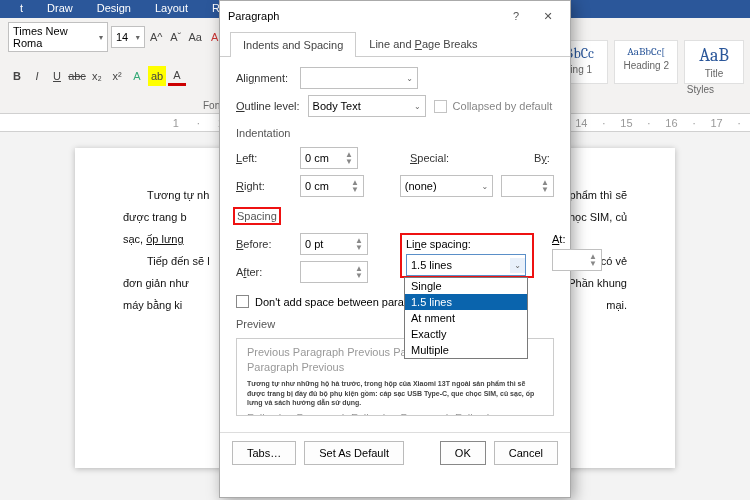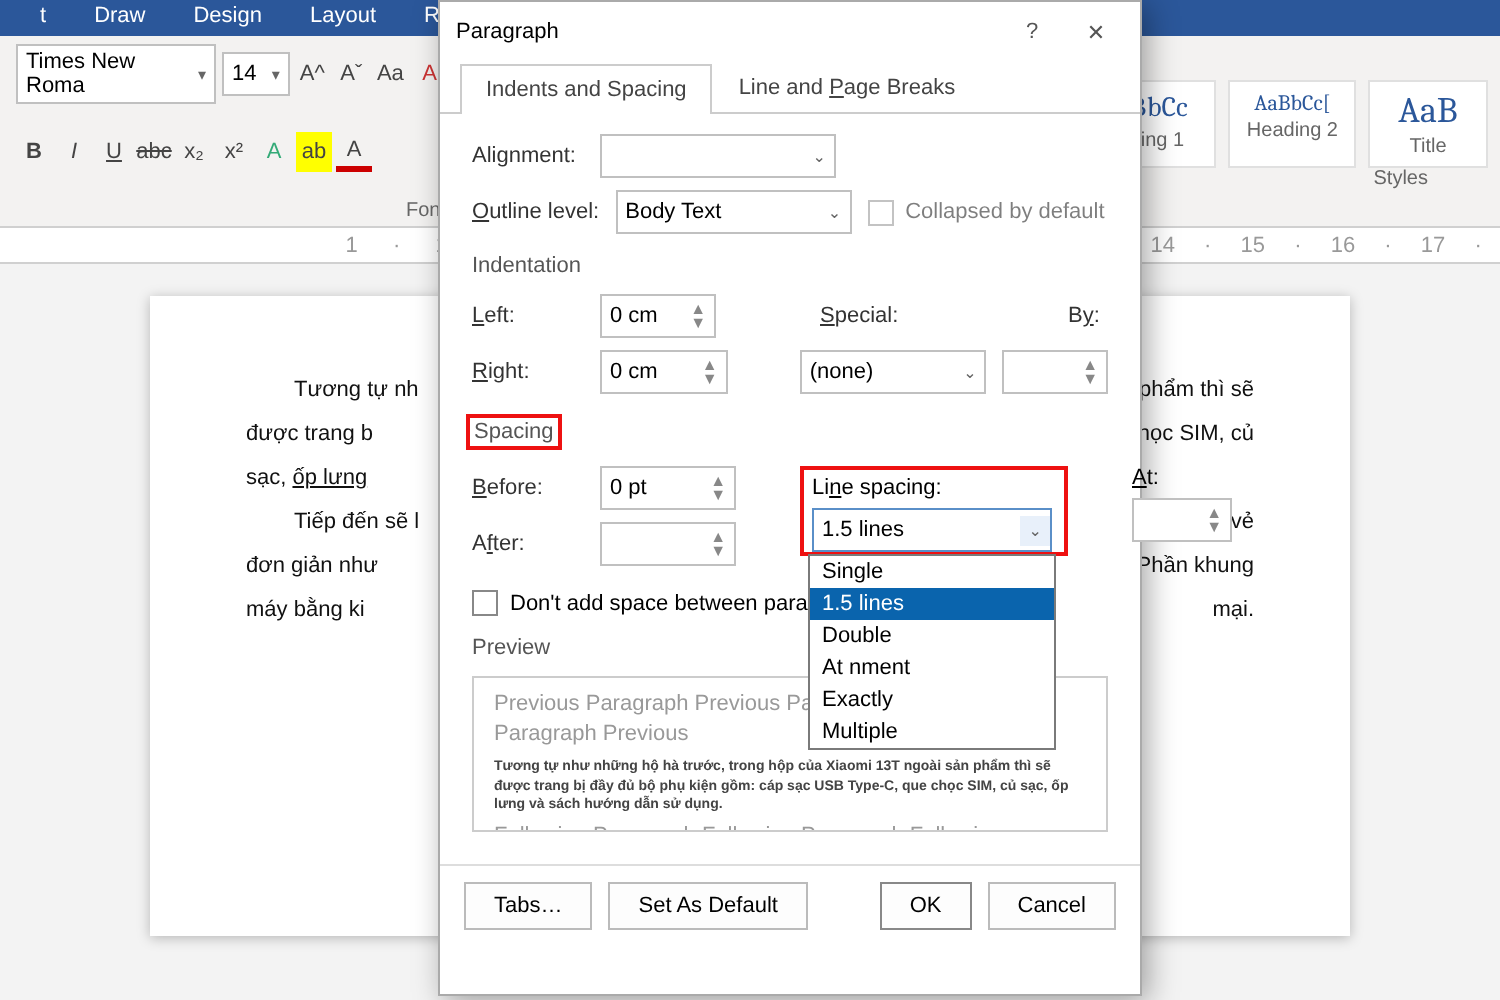--- a/index.html
+++ b/index.html
@@ -244,28 +244,27 @@
         <div class="linesp-wrap" style="margin-left:24px">
           <div class="linesp-col">
             <div style="margin-bottom:4px">Li<u>n</u>e spacing:</div>
             <div class="inp" style="width:120px;border-color:#5a8fc8">
                 <span>1.5 lines</span>
                 <span class="chev" style="background:#e8f0fa;padding:3px 4px;margin-right:-4px">⌄</span>
               </div>
             <div class="ddlist">
               <div>Single</div>
               <div class="sel">1.5 lines</div>
-              <div>Double</div>
               <div>At nment</div>
               <div>Exactly</div>
               <div>Multiple</div>
             </div>
           </div>
         </div>
-        <div style="margin-left:24px">
+        <div style="margin-left:10px">
           <div style="margin-bottom:4px"><u>A</u>t:</div>
           <div class="inp spin" style="width:50px">
               <span></span>
               <span class="ar">▲<br>▼</span>
             </div>
         </div>
       </div>
       <div class="row chk">
           <div class="box"></div>
           <span>Don't add space between paragraphs o</span>

